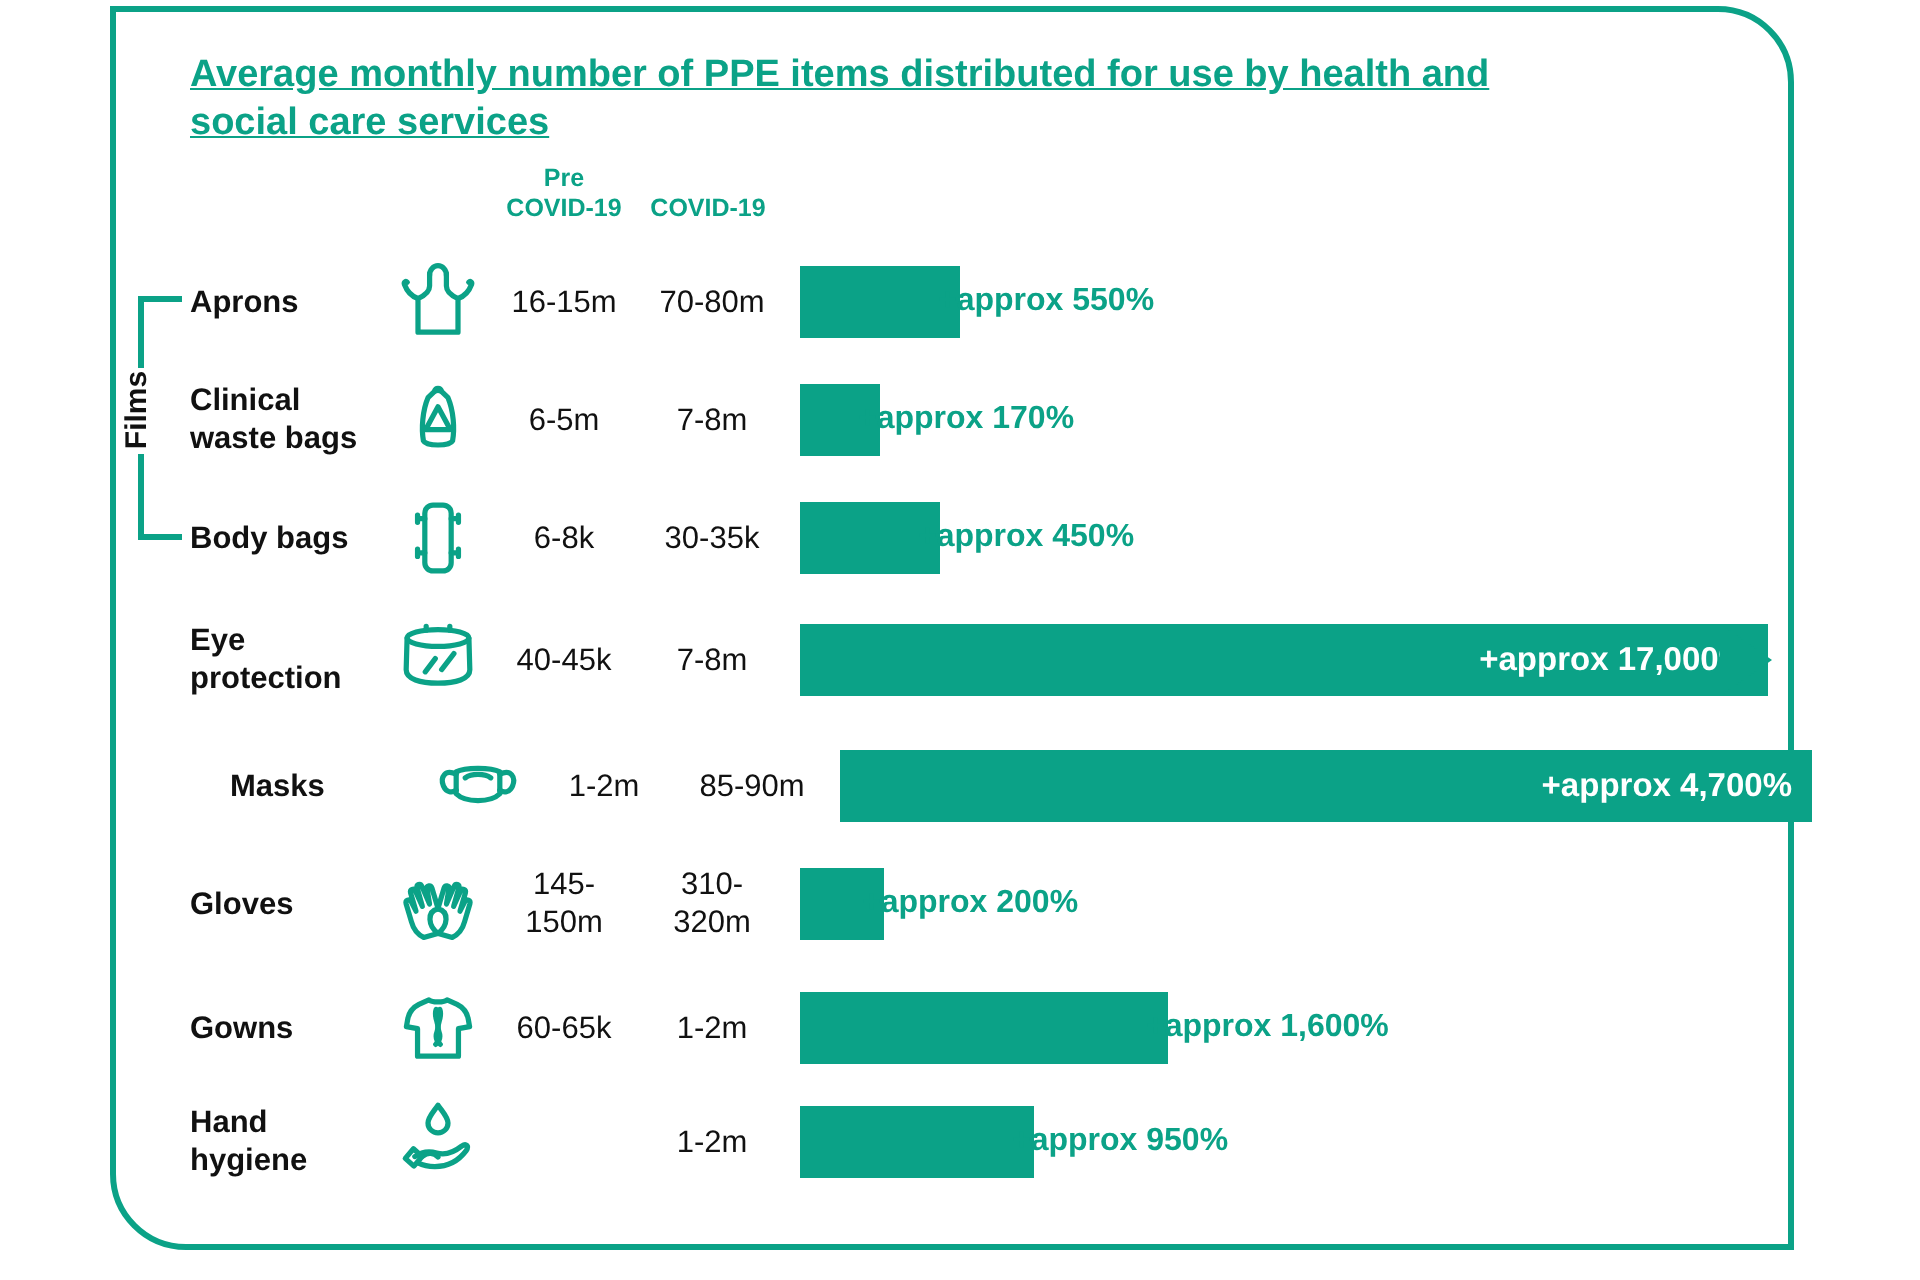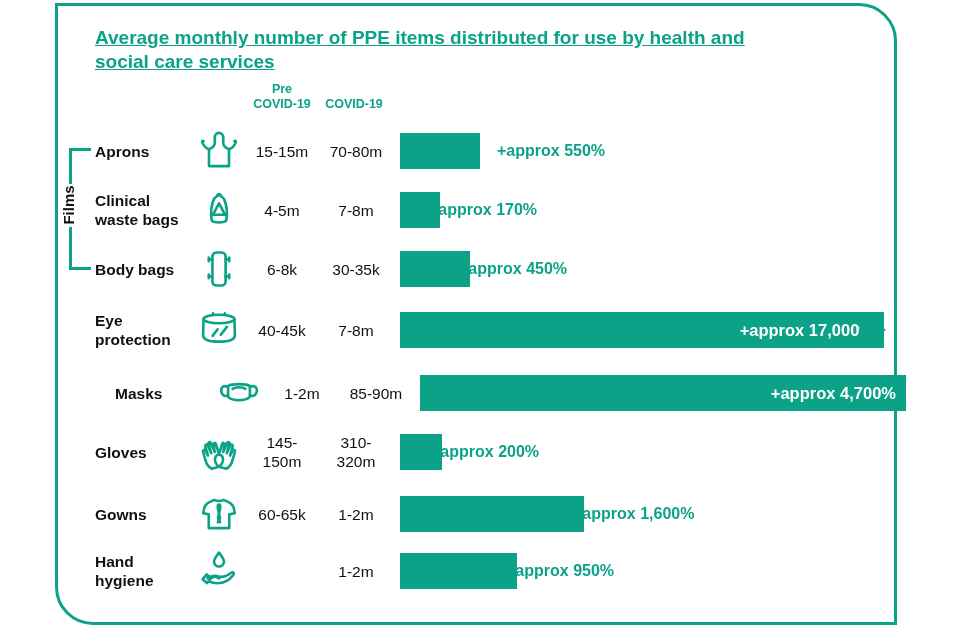--- a/index.html
+++ b/index.html
@@ -58,37 +58,37 @@
   <div class="row" style="top:121px;">
     <div class="rlabel">Aprons</div>
     <div class="ricon">
       <svg width="50" height="50" viewBox="0 0 44 44">
         <path d="M18.3 10.2 A 3.7 4.2 0 0 1 25.7 10.2"></path>
         <path d="M18.3 9.5 V15 C18.3 17.6 16.2 19.2 13.2 20.5 L13.2 35.3 H30.8 L30.8 20.5 C27.8 19.2 25.7 17.6 25.7 15 V9.5"></path>
         <path d="M13.2 20.5 C10.6 19.6 8.3 17.2 7.2 14.2 C6.9 13.2 7.8 12.6 8.5 13.3"></path>
         <path d="M30.8 20.5 C33.4 19.6 35.7 17.2 36.8 14.2 C37.1 13.2 36.2 12.6 35.5 13.3"></path>
       </svg>
     </div>
-    <div class="rval pre">15-15m</div>
+    <div class="rval pre">16-15m</div>
     <div class="rval covid">70-80m</div>
     <div class="bar" style="width: 56px;"></div>
-    <div class="pct" style="left: 469px; margin-left: 28px;">+approx 550%</div>
+    <div class="pct" style="left: 469px;">+approx 550%</div>
   </div>
 
   <div class="row" style="top:180px;">
     <div class="rlabel">Clinical
 waste bags</div>
     <div class="ricon">
       <svg width="50" height="50" viewBox="0 0 44 44">
         <path d="M20.6 9.3 C20.4 7.6 23.6 7.6 23.4 9.3"></path>
         <path d="M20.6 9.3 L17.6 12.2 C15.2 17.8 14.6 25.8 15.6 31.2 C16.8 33.6 27.2 33.6 28.4 31.2 C29.4 25.8 28.8 17.8 26.4 12.2 L23.4 9.3 C22.4 8.8 21.6 8.8 20.6 9.3 Z"></path>
         <path d="M22 16.2 L27.4 26.2 H16.6 Z"></path>
       </svg>
     </div>
-    <div class="rval pre">4-5m</div>
+    <div class="rval pre">6-5m</div>
     <div class="rval covid">7-8m</div>
     <div class="bar" style="width: 16px;"></div>
     <div class="pct" style="left: 429px;">+approx 170%</div>
   </div>
 
   <div class="row" style="top:239px;">
     <div class="rlabel">Body bags</div>
     <div class="ricon">
       <svg width="50" height="50" viewBox="0 0 44 44">
         <rect x="16.2" y="7.5" width="11.6" height="29" rx="3.6"></rect>

